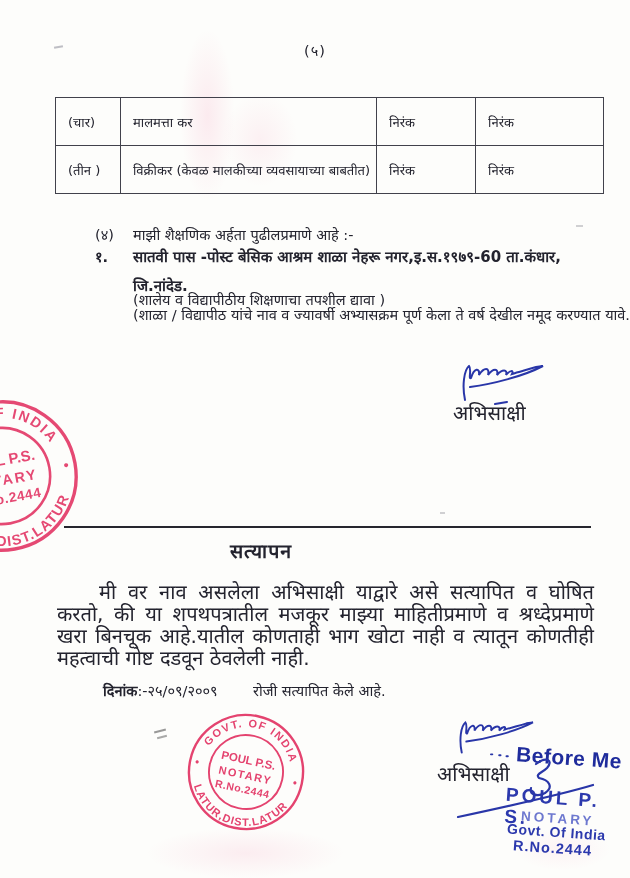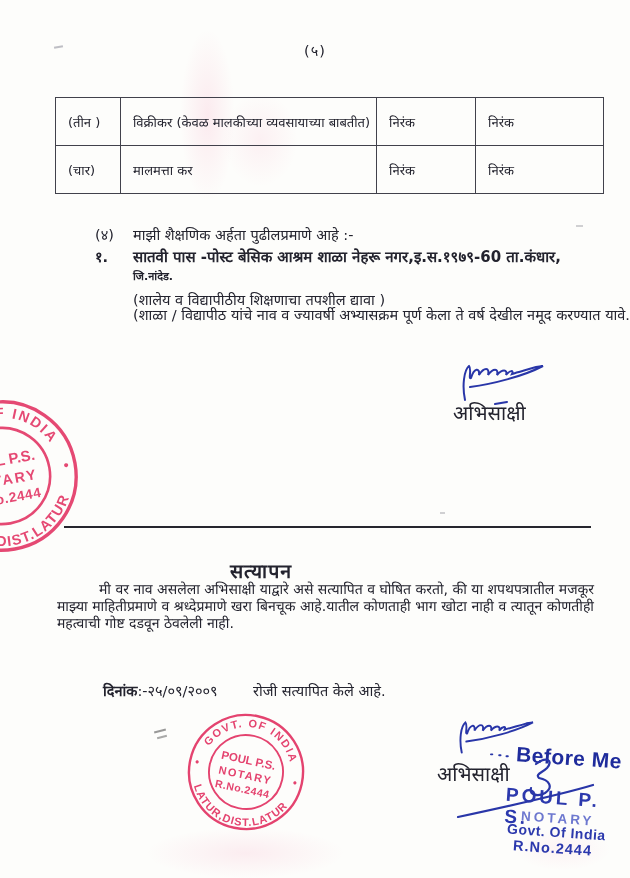--- a/index.html
+++ b/index.html
@@ -16,22 +16,22 @@
   .c1{width:65px;} .c2{width:243px;} .c3{width:99px;} .c4{width:128px;}
   
   .edu-no{left:95px;font-size:14.5px;}
   .edu-tx{left:133px;font-size:14.5px;white-space:nowrap;}
   .bold{font-weight:bold;}
   
   .sig-label{font-size:20px;}
   
   .rule{left:64px;top:526px;width:527px;height:2px;background:#26262e;}
   
-  .ver-head{top:537px;left:0;width:522px;text-align:center;font-size:19.5px;font-weight:bold;letter-spacing:1px;margin-top:20px;}
-  .ver-body{left:57px;top:581px;width:537px;font-size:14px;line-height:17px;
+  .ver-head{top:537px;left:0;width:522px;text-align:center;font-size:19.5px;font-weight:bold;letter-spacing:1px;}
+  .ver-body{left:57px;top:581px;width:537px;font-size:20px;line-height:22px;
             text-align:justify;text-indent:42px;}
   .date-line{top:680px;left:57px;font-size:14.5px;white-space:nowrap;margin-left:46px;}
   .date-suffix{top:680px;left:253px;font-size:14.5px;white-space:nowrap;}
   
   .blue{color:#2c39ad;font-family:"Liberation Sans","DejaVu Sans",sans-serif;font-weight:bold;}
   .before-me{left:516px;top:746px;font-size:21px;transform:rotate(4deg);letter-spacing:.5px;color:#1f2c9c;}
   .en-name{left:505px;top:788px;font-size:19px;letter-spacing:3px;transform:rotate(4deg);}
   .en-title{left:521px;top:811px;font-size:13.5px;letter-spacing:3px;transform:rotate(4deg);color:#6d78cf;}
   .en-org{left:507px;top:824px;font-size:14px;letter-spacing:.5px;transform:rotate(4deg);}
   .en-reg{left:513px;top:840px;font-size:14.5px;letter-spacing:1px;transform:rotate(4deg);}
@@ -72,39 +72,39 @@
 
 <table class="doc-table">
   <colgroup>
       <col class="c1">
       <col class="c2">
       <col class="c3">
       <col class="c4">
     </colgroup>
   <tbody>
       <tr>
-    <td>(तीन )</td>
-    <td>विक्रीकर (केवळ मालकीच्या व्यवसायाच्या बाबतीत)</td>
+    <td>(चार)</td>
+    <td>मालमत्ता कर</td>
     <td>निरंक</td>
     <td>निरंक</td>
   </tr>
   <tr>
-    <td>(चार)</td>
-    <td>मालमत्ता कर</td>
+    <td>(तीन )</td>
+    <td>विक्रीकर (केवळ मालकीच्या व्यवसायाच्या बाबतीत)</td>
     <td>निरंक</td>
     <td>निरंक</td>
   </tr>
 </tbody>
   </table>
 
 <div class="abs edu-no" style="top:224px;">(४)</div>
 <div class="abs edu-tx" style="top:224px;">माझी शैक्षणिक अर्हता पुढीलप्रमाणे आहे :-</div>
 <div class="abs edu-no bold" style="top:246px;">१.</div>
 <div class="abs edu-tx bold" style="top:246px;font-size:15px;">सातवी पास -पोस्ट बेसिक आश्रम शाळा नेहरू नगर,इ.स.१९७९-60 ता.कंधार,</div>
-<div class="abs edu-tx bold" style="top:268px;font-size:11px;">जि.नांदेड.</div>
+<div class="abs edu-tx bold" style="top:275px;font-size:15px;">जि.नांदेड.</div>
 <div class="abs edu-tx" style="top:289px;">(शालेय व विद्यापीठीय शिक्षणाचा तपशील द्यावा )</div>
 <div class="abs edu-tx" style="top:304px;">(शाळा / विद्यापीठ यांचे नाव व ज्यावर्षी अभ्यासक्रम पूर्ण केला ते वर्ष देखील नमूद करण्यात यावे.</div>
 
 <svg class="abs" style="left:448px;top:358px;" width="120" height="48" viewBox="0 0 120 48">
   <g fill="none" stroke="#2936a8" stroke-width="2" stroke-linecap="round">
     <path d="M17,42 C14,28 16,12 21,8 C24,11 20,22 23,20 C26,10 32,9 31,17 C36,9 42,9 40,17 C45,10 51,10 49,17 C54,11 60,11 58,17 C62,12 66,12 64,16 C70,14 78,12 88,9 L95,8 C76,18 45,26 22,29"></path>
     <path d="M47,46 L59,44"></path>
   </g>
 </svg>
 <div class="abs sig-label" style="left:453px;top:399px;">अभिसाक्षी</div>

